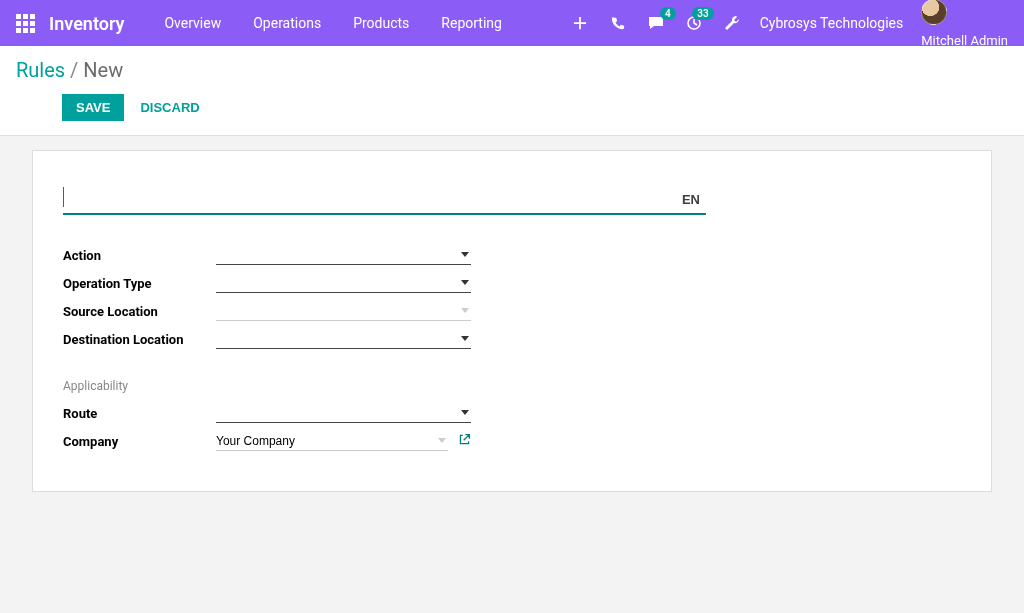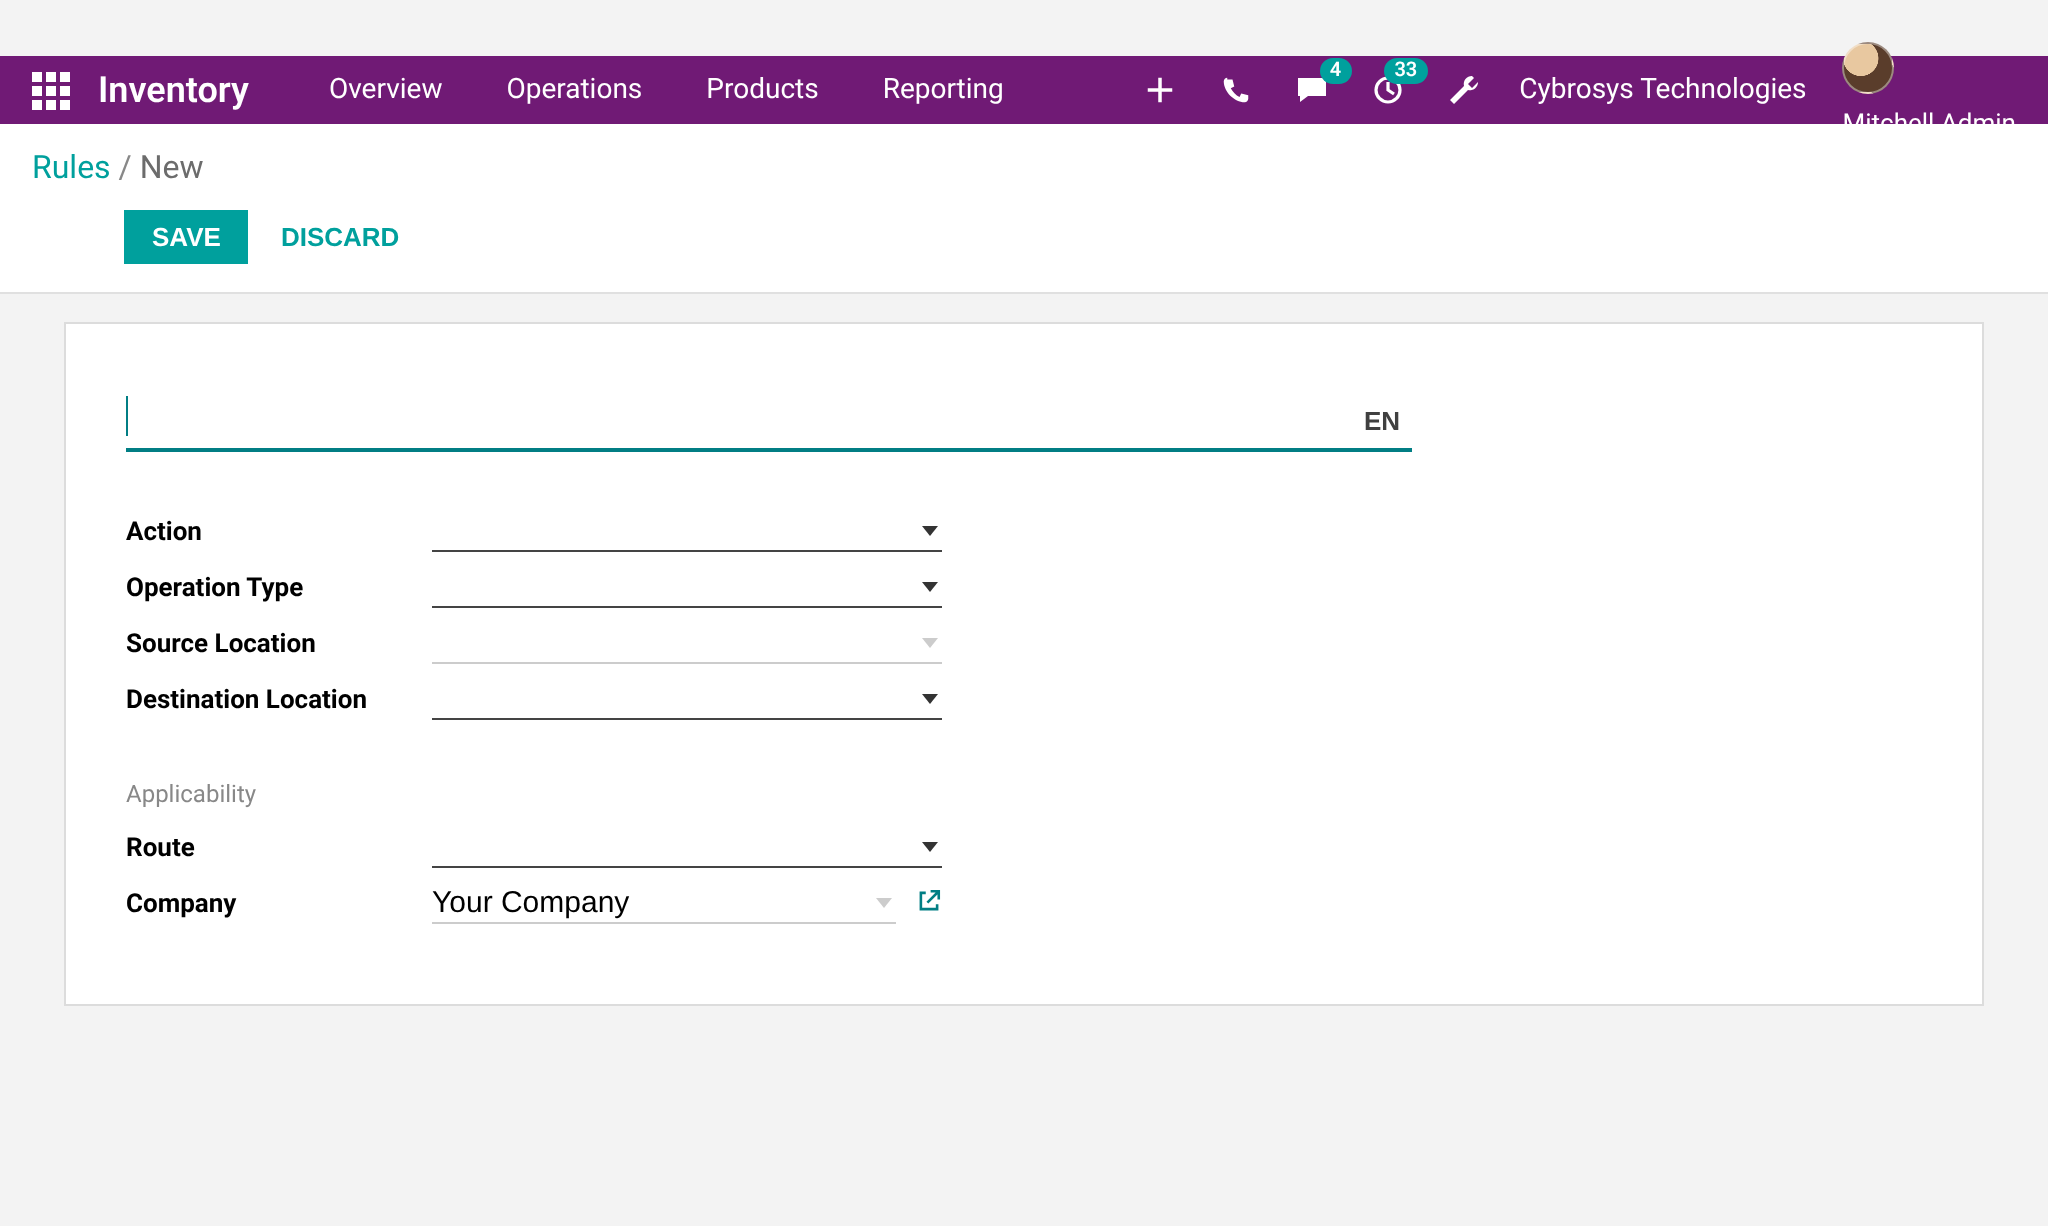--- a/index.html
+++ b/index.html
@@ -7,27 +7,26 @@
   font-family: -apple-system, BlinkMacSystemFont, "Segoe UI", Roboto, "Helvetica Neue", Arial, sans-serif;
   font-size: 13px;
   color: #4c4c4c;
   background: #f3f3f3;
   width: 1024px;
   height: 613px;
   overflow: hidden;
 }
 
 .navbar {
-  background: #701a75;
-  height: 34px;
+  background: #8b5cf6;
+  height: 46px;
   display: flex;
   align-items: center;
   padding: 0 16px;
   color: #fff;
-  margin-top: 28px;
 }
 .nav-left { display:flex; align-items:center; gap: 0; }
 .apps-icon {
   display:grid;
   grid-template-columns: repeat(3, 5px);
   grid-template-rows: repeat(3, 5px);
   gap: 2px;
   margin-right: 14px;
   cursor:pointer;
 }
@@ -60,21 +59,21 @@
   border:1px solid rgba(255,255,255,0.4);
 }
 .user-block { display:flex; gap:8px; cursor:pointer;flex-direction:column; }
 .company-block { cursor:pointer; font-size:14px; }
 
 .control-panel {
   background:#fff;
   border-bottom:1px solid #e0e0e0;
   padding: 12px 16px 14px 16px;
 }
-.breadcrumb { font-size: 16px; color:#7e6270; margin-bottom: 12px; }
+.breadcrumb { font-size: 20px; color:#7e6270; margin-bottom: 12px; }
 .breadcrumb .bc-main { color:#00a09d; cursor:pointer; }
 .breadcrumb .sep { color:#888; }
 .breadcrumb .bc-cur { color:#6c6c6c; }
 .buttons { display:flex; gap:6px; align-items:center;margin-left:46px; }
 .btn-primary {
   background:#00a09d; color:#fff; border:none;
   padding:6px 14px; font-weight:700; font-size:13px;
   text-transform:uppercase; cursor:pointer;
 }
 .btn-secondary {
@@ -120,21 +119,21 @@
 }
 .select-wrap {
   position:relative;
   border-bottom:1px solid #444;
   height:20px;
   display:flex; align-items:center;
 }
 .select-wrap.disabled { border-bottom-color:#ccc; }
 .select-input {
   border:none; outline:none; width:100%;
-  font-size:15px; background:transparent;
+  font-size:12px; background:transparent;
   padding: 1px 16px 1px 0;
 }
 .caret {
   position:absolute; right:2px; top:50%; transform:translateY(-60%);
   width:0; height:0;
   border-left:4px solid transparent;
   border-right:4px solid transparent;
   border-top:5px solid #333;
   pointer-events:none;
 }

